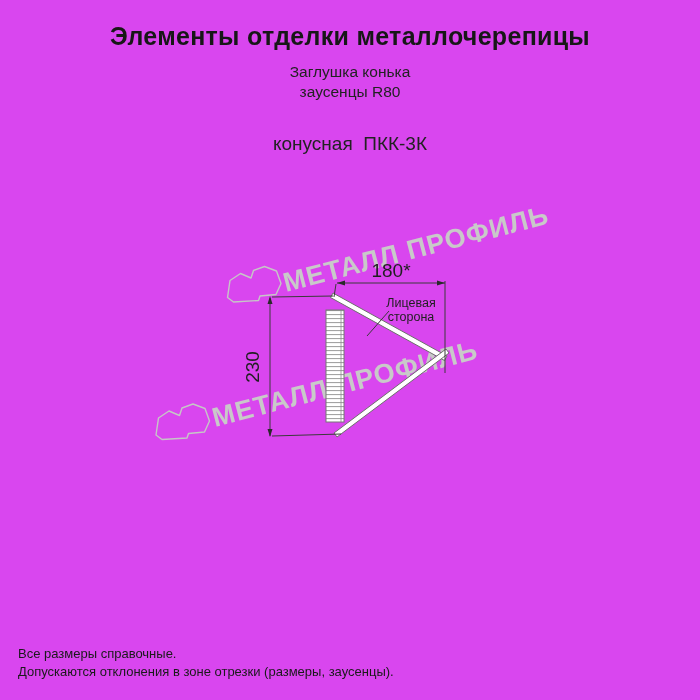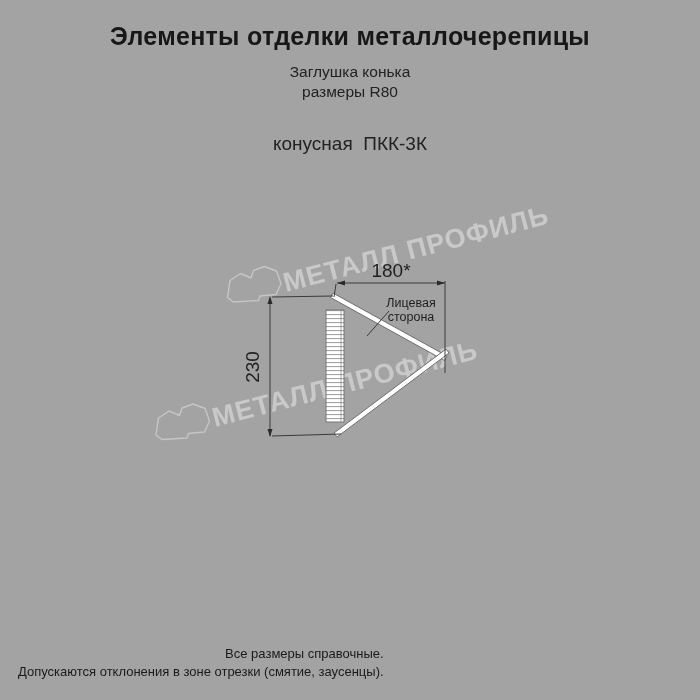--- a/index.html
+++ b/index.html
@@ -1,17 +1,17 @@
 <!DOCTYPE html>
 <html><head>
 <meta charset="utf-8">
 <style>
   html,body{margin:0;padding:0;background:#ffffff;}
   .page{
-    position:relative;width:700px;height:700px;background:#a3a3a3;overflow:hidden;
+    position:relative;width:700px;height:700px;background:#d946ef;overflow:hidden;
     font-family:"Liberation Sans", sans-serif;color:#1c1c1c;
   }
   .title{
     position:absolute;top:22px;left:0;width:100%;text-align:center;
     font-size:25px;font-weight:bold;letter-spacing:0.3px;color:#171717;
   }
   .subtitle{
     position:absolute;top:62px;left:0;width:100%;text-align:center;
     font-size:15.5px;line-height:20px;color:#222222;
   }
@@ -29,33 +29,33 @@
   .thin{stroke:#8a8a8a;stroke-width:0.8;}
   .dim-line{stroke:#3a3a3a;stroke-width:1;fill:none;}
   .dim-arrow{fill:#2a2a2a;stroke:none;}
   .dim-text{
     font-family:"Liberation Sans", sans-serif;font-size:19px;fill:#1f1f1f;
   }
   .face-text{
     font-family:"Liberation Sans", sans-serif;font-size:12.5px;fill:#1f1f1f;
   }
   .footer{
-    position:absolute;left:18px;top:645px;font-size:13px;line-height:18px;color:#1a1a1a;text-align:right;
+    position:absolute;left:18px;top:645px;font-size:13px;line-height:18px;color:#1a1a1a;
   }
 </style>
 </head>
 <body>
 
 <div class="page">
 
   <div class="title">Элементы отделки металлочерепицы</div>
 
   <div class="subtitle">
     <div>Заглушка конька</div>
-    <div>размеры R80</div>
+    <div>заусенцы R80</div>
   </div>
   <div class="variant">конусная  ПКК-3К</div>
 
   <svg class="diagram-svg" viewBox="0 0 700 700" xmlns="http://www.w3.org/2000/svg">
     <defs>
       <pattern id="ribs" x="326" y="310" width="18" height="4" patternUnits="userSpaceOnUse">
         <rect width="18" height="4" fill="#ffffff"></rect>
         <line x1="0" y1="0.6" x2="18" y2="0.6" stroke="#8f8f8f" stroke-width="0.9"></line>
       </pattern>
     </defs>
@@ -96,16 +96,16 @@
 
     <g>
       <line class="dim-line" x1="389" y1="311" x2="367" y2="336" stroke-width="0.9"></line>
       <text class="face-text" x="411" y="307" text-anchor="middle">Лицевая</text>
       <text class="face-text" x="411" y="321" text-anchor="middle">сторона</text>
     </g>
   </svg>
 
   <div class="footer">
     <div>Все размеры справочные.</div>
-    <div>Допускаются отклонения в зоне отрезки (смятие, заусенцы).</div>
+    <div>Допускаются отклонения в зоне отрезки (размеры, заусенцы).</div>
   </div>
 
 </div>
 
 </body></html>

